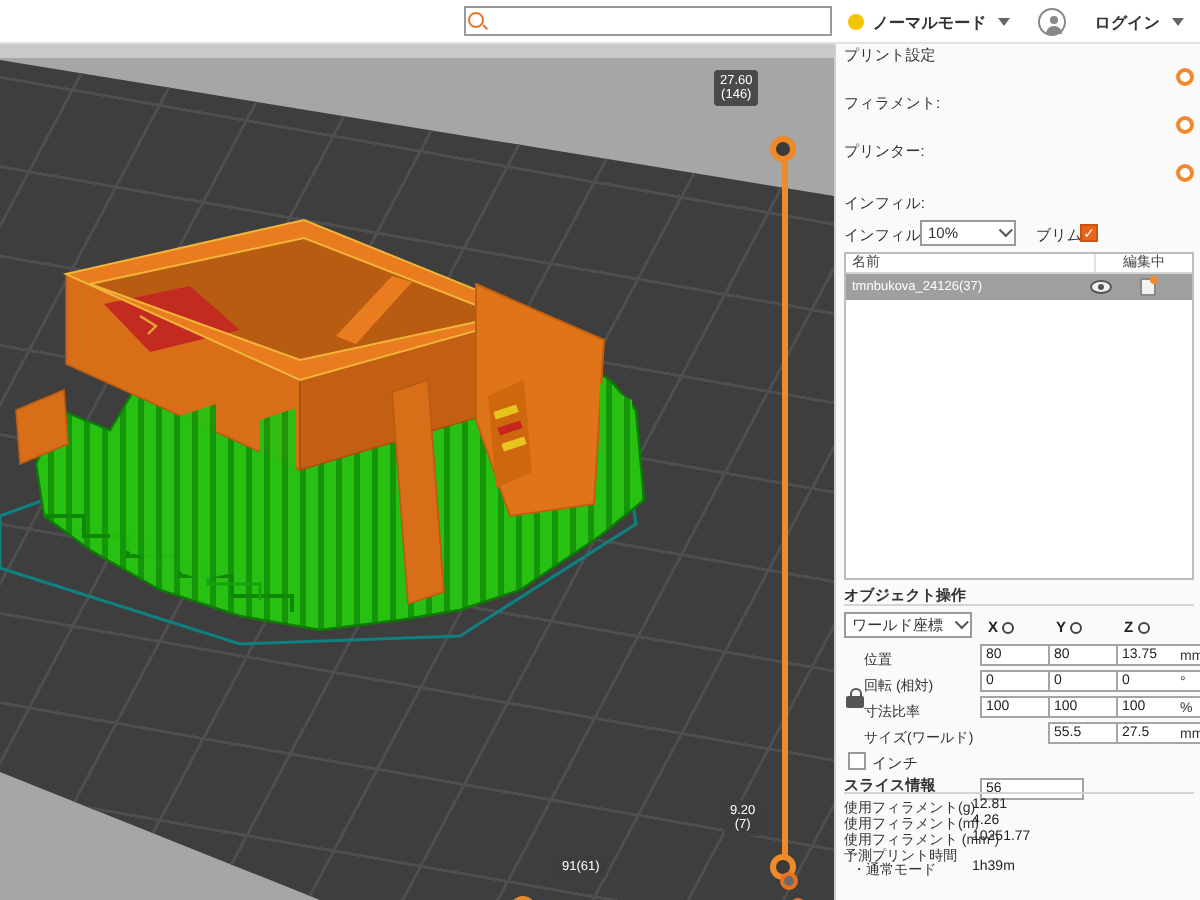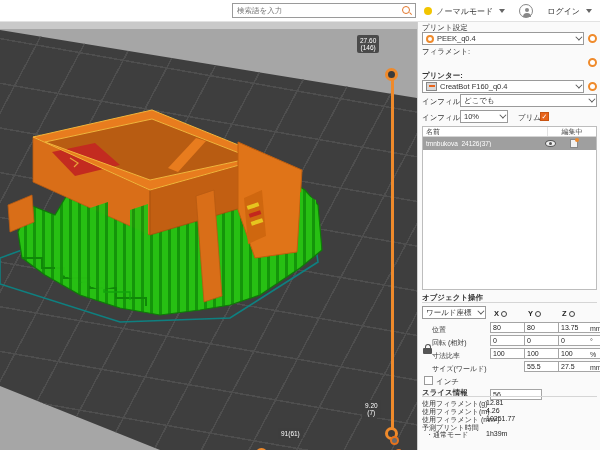--- a/index.html
+++ b/index.html
@@ -7,21 +7,21 @@
   .app { position:relative; width:600px; height:450px; font-family:"Liberation Sans",sans-serif; background:#ffffff; font-size:8px; color:#333; }
 
   
   .header { position:absolute; left:0; top:0; width:600px; height:22px; background:#ffffff; border-bottom:1px solid #e2e2e2; z-index:30; }
   .search-box { position:absolute; left:232px; top:3px; width:184px; height:15px; border:1px solid #9a9a9a; background:#fff; display:flex; align-items:center; }
   .search-box input { flex:1; border:none; outline:none; font-size:7.5px; padding:0 4px; font-family:"Liberation Sans",sans-serif; color:#444; }
   .mag { position:relative; width:11px; height:11px; margin-right:3px; flex:0 0 auto; }
   .mag::before { content:""; position:absolute; left:1px; top:1px; width:6px; height:6px; border:1.4px solid #e2762a; border-radius:50%; }
   .mag::after { content:""; position:absolute; left:8px; top:8px; width:3px; height:1.4px; background:#e2762a; transform:rotate(45deg); }
   .hdr-right { position:absolute; right:8px; top:0; height:22px; display:flex; align-items:center; gap:14px; }
-  .mode-group { display:flex; align-items:center; gap:4px; cursor:default; }
+  .mode-group { display:flex; align-items:center; gap:4px; cursor:default;font-weight:bold; }
   .dot-yellow { width:8px; height:8px; border-radius:50%; background:#f2c500; }
   .caret { width:0; height:0; border-left:3px solid transparent; border-right:3px solid transparent; border-top:4px solid #666; margin-left:2px; }
   .user-circ { position:relative; width:14px; height:14px; border:1px solid #888; border-radius:50%; }
   .user-circ::before { content:""; position:absolute; left:4.5px; top:2.5px; width:4px; height:4px; border-radius:50%; background:#888; }
   .user-circ::after { content:""; position:absolute; left:2.5px; top:7.5px; width:8px; height:4px; border-radius:4px 4px 0 0; background:#888; }
 
   
   .viewport { position:absolute; left:0; top:22px; width:417px; height:428px; background:#a6a6a6; overflow:hidden; }
   .top-strip { position:absolute; left:0; top:0; width:417px; height:7px; background:#c9c9c9; }
   .plate { position:absolute; left:0; top:0; width:417px; height:428px;
@@ -80,21 +80,20 @@
   .si-lab { position:absolute; left:4px; font-size:7px; color:#333; white-space:nowrap; }
   .si-val { position:absolute; left:68px; font-size:7px; color:#222; }
 </style>
 </head>
 <body>
 
 <div class="app">
 
   <div class="header">
     <div class="search-box">
-      <input placeholder="検索語を入力" style="">
       <span class="mag"></span>
     </div>
     <div class="hdr-right">
       <div class="mode-group">
         <span class="dot-yellow"></span>
         <span>ノーマルモード</span>
         <span class="caret"></span>
       </div>
       <div class="user-circ"></div>
       <div class="mode-group">
@@ -169,43 +168,29 @@
 
     <div class="lock-open">
       <div class="shackle"></div>
     </div>
     <div class="ring-sm" style="left:390px; top:414px;"></div>
   </div>
 
   <div class="panel">
     <div class="grp-label" style="left:4px; top:1px;">プリント設定</div>
 
-    <div class="sel" style="left:4px; top:10px; width:162px;">
-      <span class="swatch-ring"></span>
-      <span>PEEK_q0.4</span>
-        <span class="chev"></span>
-    </div>
     <div class="gear-ring" style="left:170px; top:12px;"></div>
 
     <div class="grp-label" style="left:4px; top:25px;">フィラメント:</div>
     <div class="gear-ring" style="left:170px; top:36px;"></div>
 
-    <div class="grp-label" style="left:4px; top:49px;font-weight:bold;">プリンター:</div>
-    <div class="sel" style="left:4px; top:58px; width:162px;">
-      <span class="printer-ico"></span>
-      <span>CreatBot F160_q0.4</span>
-        <span class="chev"></span>
-    </div>
+    <div class="grp-label" style="left:4px; top:49px;">プリンター:</div>
     <div class="gear-ring" style="left:170px; top:60px;"></div>
 
     <div class="grp-label" style="left:4px; top:75px;">インフィル:</div>
-    <div class="sel" style="left:42px; top:72px; width:137px;">
-      <span>どこでも</span>
-        <span class="chev"></span>
-    </div>
 
     <div class="grp-label" style="left:4px; top:91px;">インフィル:</div>
     <div class="sel" style="left:42px; top:88px; width:48px;">
       <span>10%</span>
         <span class="chev"></span>
     </div>
     <div class="grp-label" style="left:100px; top:91px;">ブリム</div>
     <span class="chk on" style="position:absolute; left:122px; top:90px;">
         <span>✓</span>
       </span>

